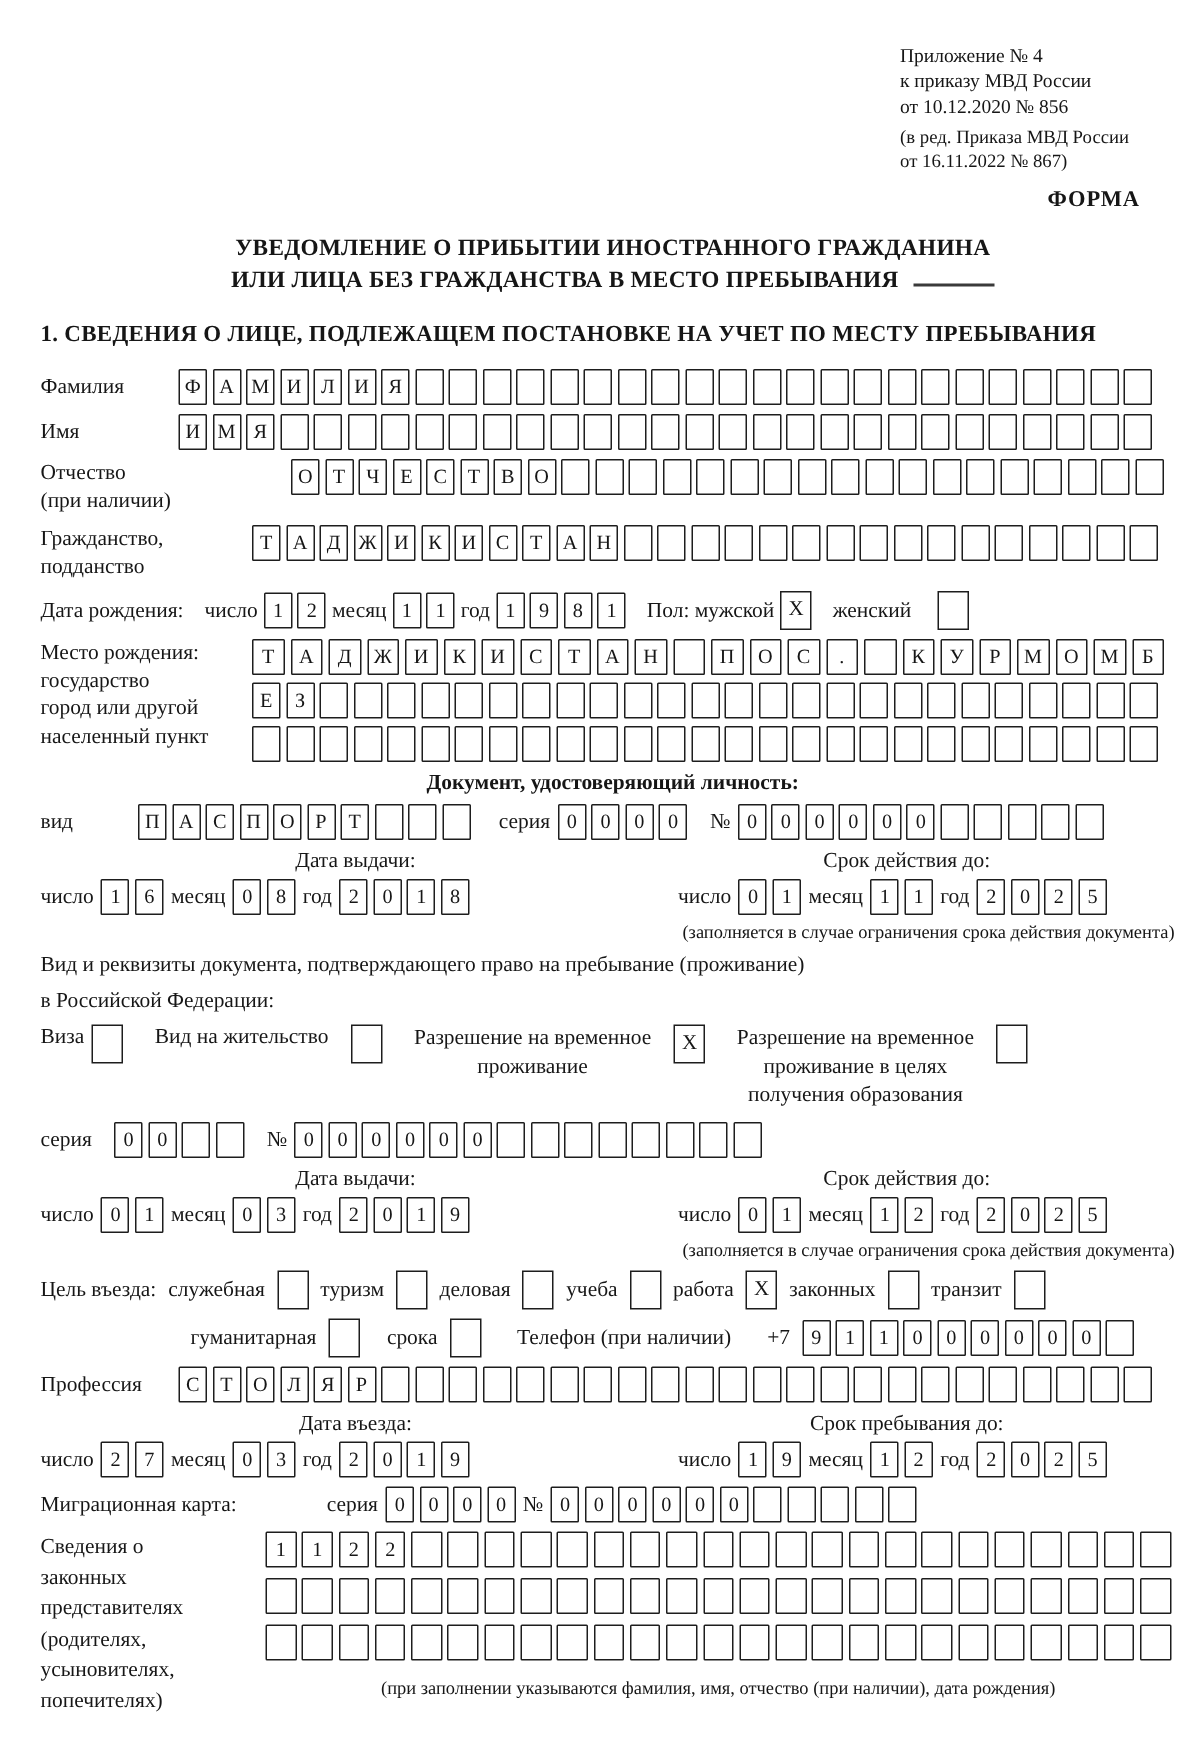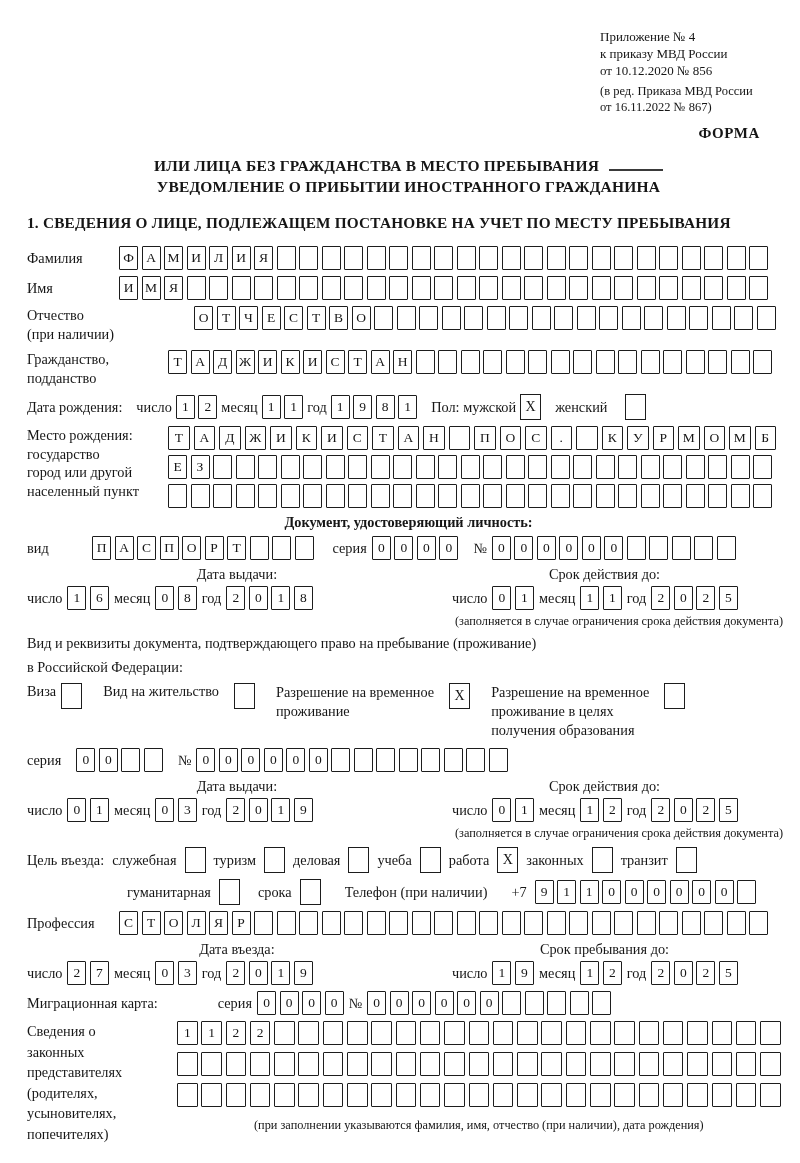--- a/index.html
+++ b/index.html
@@ -16,21 +16,21 @@
   .forma { text-align:right; padding-right:30px; font-weight:bold; font-size:15px; margin-top:10px; letter-spacing:0.6px; }
 
   .title { text-align:center; font-weight:bold; font-size:15.5px; line-height:21px; margin-top:13px; letter-spacing:0.2px; }
   .blank { display:inline-block; width:54px; height:13px; border-bottom:2.2px solid #3a3a3a; margin-left:10px; }
   .sect { font-weight:bold; font-size:15.3px; margin-top:17px; margin-bottom:14px; letter-spacing:0.2px; }
 
   
   .row { display:flex; align-items:center; gap:5px; margin-bottom:6px; font-size:14.3px; }
   .row.top { align-items:flex-start; }
   .lines { line-height:19px; }
-  .c2 { text-align:left; line-height:19px; }
+  .c2 { text-align:center; line-height:19px; }
 
   
   .cells { display:flex; gap:3.5px; flex-wrap:nowrap; }
   .cell {
     box-sizing:border-box; flex:0 0 auto; width:19px; height:24px;
     border:1.6px solid #1d1d1d; border-radius:1px; background:#fff;
     display:flex; align-items:center; justify-content:center; font-size:13.5px;
   }
   .cells.wide { gap:4px; }  .cells.wide .cell { width:21.5px; }
   .cells.wide2 { gap:3.8px; } .cells.wide2 .cell { width:20.5px; }
@@ -74,22 +74,22 @@
     <div>к приказу МВД России</div>
     <div>от 10.12.2020 № 856</div>
     <div class="v2">
       <div>(в ред. Приказа МВД России</div>
       <div>от 16.11.2022 № 867)</div>
     </div>
   </div>
   <div class="forma">ФОРМА</div>
 
   <div class="title">
+    <div>УВЕДОМЛЕНИЕ О ПРИБЫТИИ ИНОСТРАННОГО ГРАЖДАНИНА</div>
     <div><span>ИЛИ ЛИЦА БЕЗ ГРАЖДАНСТВА В МЕСТО ПРЕБЫВАНИЯ</span><span class="blank"></span></div>
-    <div>УВЕДОМЛЕНИЕ О ПРИБЫТИИ ИНОСТРАННОГО ГРАЖДАНИНА</div>
   </div>
 
   <div class="sect">1. СВЕДЕНИЯ О ЛИЦЕ, ПОДЛЕЖАЩЕМ ПОСТАНОВКЕ НА УЧЕТ ПО МЕСТУ ПРЕБЫВАНИЯ</div>
 
   <div class="row">
     <span class="w92">Фамилия</span>
     <span class="cells">
         <span class="cell">Ф</span>
         <span class="cell">А</span>
         <span class="cell">М</span>

